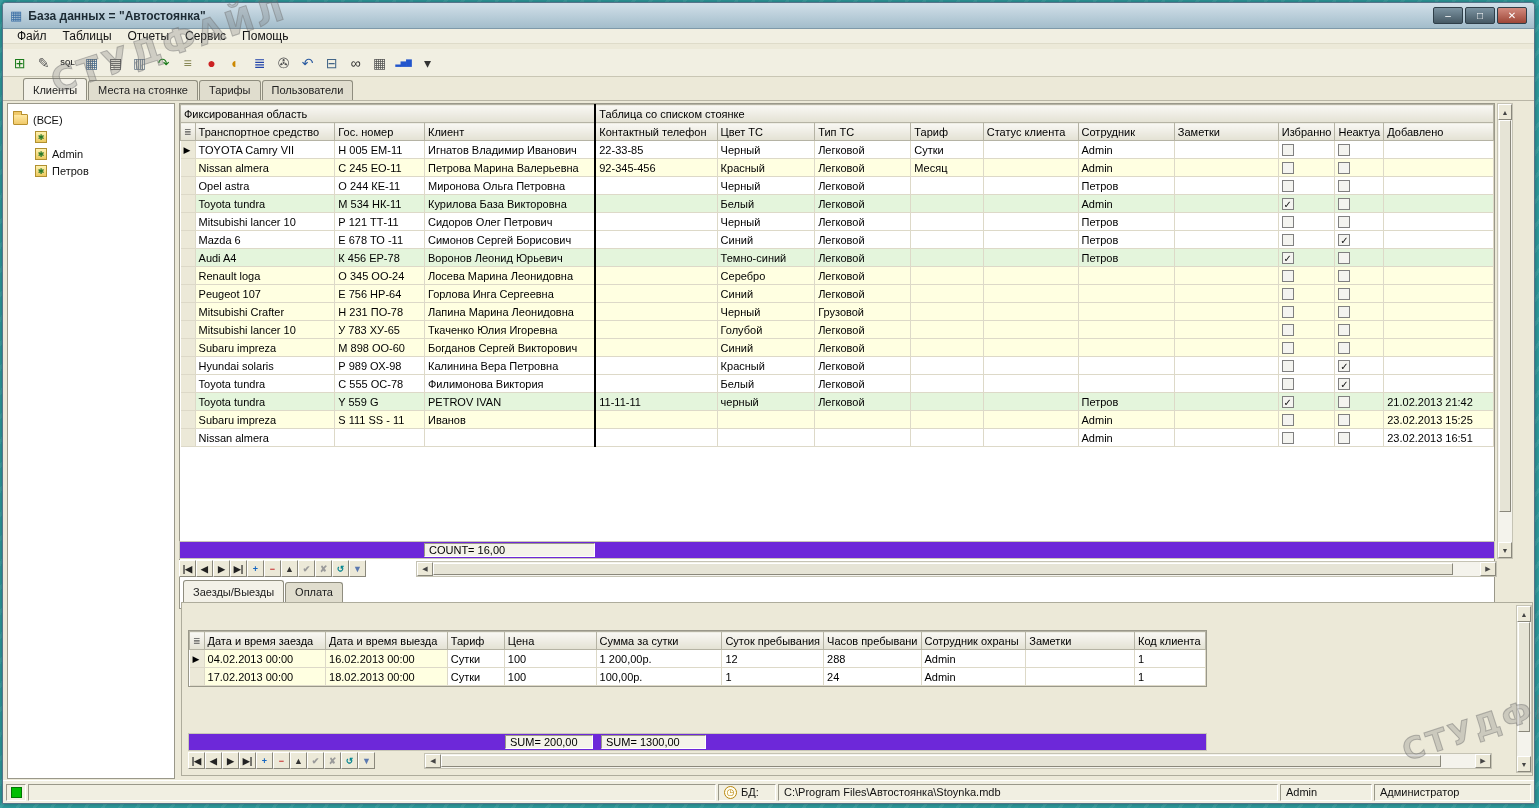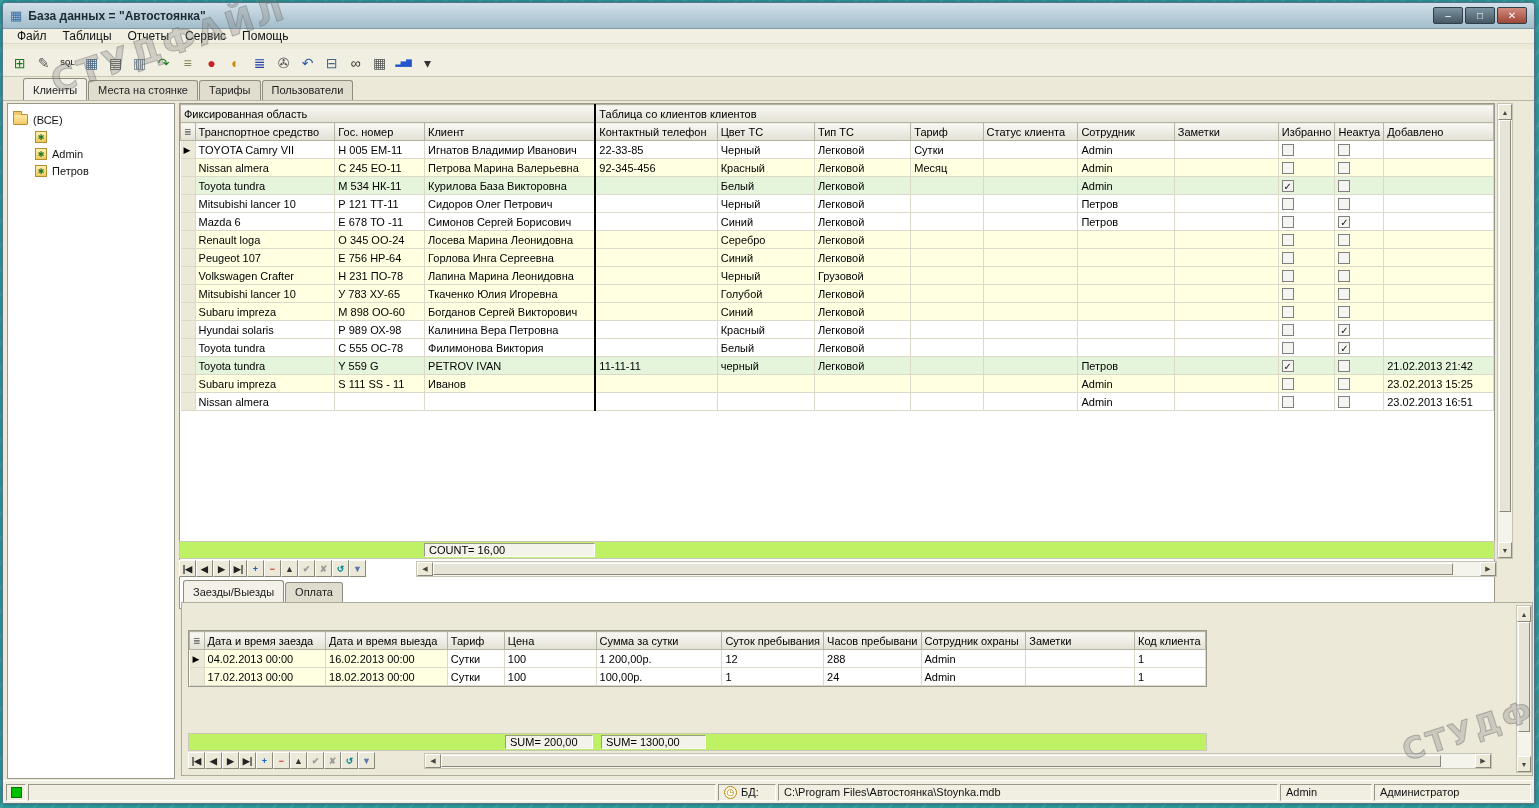--- a/index.html
+++ b/index.html
@@ -50,21 +50,21 @@
   .ghead{text-align:center}
   .indh{text-align:center;font-size:9px;color:#555;padding:0}
   .ind{background:#ECE9D8;border-right:1px solid #b5b3a4;text-align:center;font-size:9px;color:#000;padding:0}
   .split{border-left:2px solid #000 !important}
   .r-white{background:#FFFFFF}.r-cream{background:#FFFFE1}.r-green{background:#E4F5DC}
   .cbcell{text-align:center}
   .cb{display:inline-block;width:12px;height:12px;border:1px solid #808080;background:#F4F4F0;font-size:10px;line-height:11px;text-align:center;color:#111;vertical-align:middle}
   .num{text-align:right}
   td.date{background:#FFFFE1}
   
-  .strip{position:absolute;background:#bef264;border:1px solid #c9c7b8}
+  .strip{position:absolute;background:#6d28d9;border:1px solid #c9c7b8}
   .count-strip{left:176px;top:440px;width:1316px;height:18px}
   .sum-strip{left:6px;top:130px;width:1019px;height:18px}
   .sunken{position:absolute;top:1px;bottom:1px;background:#F4F3EA;border:1px solid;border-color:#9a988a #fff #fff #9a988a;font-size:11px;display:flex;align-items:center;padding:0 4px;white-space:nowrap}
   .count-panel{left:244px;width:171px}
   .sum-price{left:316px;width:88px}
   .sum-total{left:412px;width:105px}
   
   .navbar{position:absolute;display:flex}
   .nav1{left:176px;top:459px}
   .nav2{left:6px;top:149px}
@@ -223,21 +223,21 @@
               <col style="width: 95px;">
               <col style="width: 97px;">
               <col style="width: 105px;">
               <col style="width: 55px;">
               <col style="width: 47px;">
               <col style="width: 110px;">
             </colgroup>
             <thead>
               <tr>
                 <th class="ghead" colspan="4">Фиксированная область</th>
-                <th class="ghead split" colspan="10">Таблица со клиентов клиентов</th>
+                <th class="ghead split" colspan="10">Таблица со списком стоянке</th>
               </tr>
               <tr>
                 <th class="indh">≣</th>
                 <th class="colh">Транспортное средство</th>
                 <th class="colh">Гос. номер</th>
                 <th class="colh">Клиент</th>
                 <th class="colh split">Контактный телефон</th>
                 <th class="colh">Цвет ТС</th>
                 <th class="colh">Тип ТС</th>
                 <th class="colh">Тариф</th>
@@ -275,20 +275,36 @@
                 <td>Красный</td>
                 <td>Легковой</td>
                 <td>Месяц</td>
                 <td></td>
                 <td>Admin</td>
                 <td></td>
                 <td class="cbcell"><span class="cb"></span></td>
                 <td class="cbcell"><span class="cb"></span></td>
                 <td></td>
               </tr>
+              <tr class="r-white">
+                <td class="ind"></td>
+                <td>Opel astra</td>
+                <td>О 244 КЕ-11</td>
+                <td>Миронова Ольга Петровна</td>
+                <td class="split"></td>
+                <td>Черный</td>
+                <td>Легковой</td>
+                <td></td>
+                <td></td>
+                <td>Петров</td>
+                <td></td>
+                <td class="cbcell"><span class="cb"></span></td>
+                <td class="cbcell"><span class="cb"></span></td>
+                <td></td>
+              </tr>
               <tr class="r-green">
                 <td class="ind"></td>
                 <td>Toyota tundra</td>
                 <td>М 534 НК-11</td>
                 <td>Курилова База Викторовна</td>
                 <td class="split"></td>
                 <td>Белый</td>
                 <td>Легковой</td>
                 <td></td>
                 <td></td>
@@ -323,20 +339,36 @@
                 <td>Синий</td>
                 <td>Легковой</td>
                 <td></td>
                 <td></td>
                 <td>Петров</td>
                 <td></td>
                 <td class="cbcell"><span class="cb"></span></td>
                 <td class="cbcell"><span class="cb on">✓</span></td>
                 <td></td>
               </tr>
+              <tr class="r-green">
+                <td class="ind"></td>
+                <td>Audi A4</td>
+                <td>К 456 ЕР-78</td>
+                <td>Воронов Леонид Юрьевич</td>
+                <td class="split"></td>
+                <td>Темно-синий</td>
+                <td>Легковой</td>
+                <td></td>
+                <td></td>
+                <td>Петров</td>
+                <td></td>
+                <td class="cbcell"><span class="cb on">✓</span></td>
+                <td class="cbcell"><span class="cb"></span></td>
+                <td></td>
+              </tr>
               <tr class="r-cream">
                 <td class="ind"></td>
                 <td>Renault loga</td>
                 <td>О 345 ОО-24</td>
                 <td>Лосева Марина Леонидовна</td>
                 <td class="split"></td>
                 <td>Серебро</td>
                 <td>Легковой</td>
                 <td></td>
                 <td></td>
@@ -357,21 +389,21 @@
                 <td></td>
                 <td></td>
                 <td></td>
                 <td></td>
                 <td class="cbcell"><span class="cb"></span></td>
                 <td class="cbcell"><span class="cb"></span></td>
                 <td></td>
               </tr>
               <tr class="r-cream">
                 <td class="ind"></td>
-                <td>Volkswagen Crafter</td>
+                <td>Mitsubishi Crafter</td>
                 <td>Н 231 ПО-78</td>
                 <td>Лапина Марина Леонидовна</td>
                 <td class="split"></td>
                 <td>Черный</td>
                 <td>Грузовой</td>
                 <td></td>
                 <td></td>
                 <td></td>
                 <td></td>
                 <td class="cbcell"><span class="cb"></span></td>

